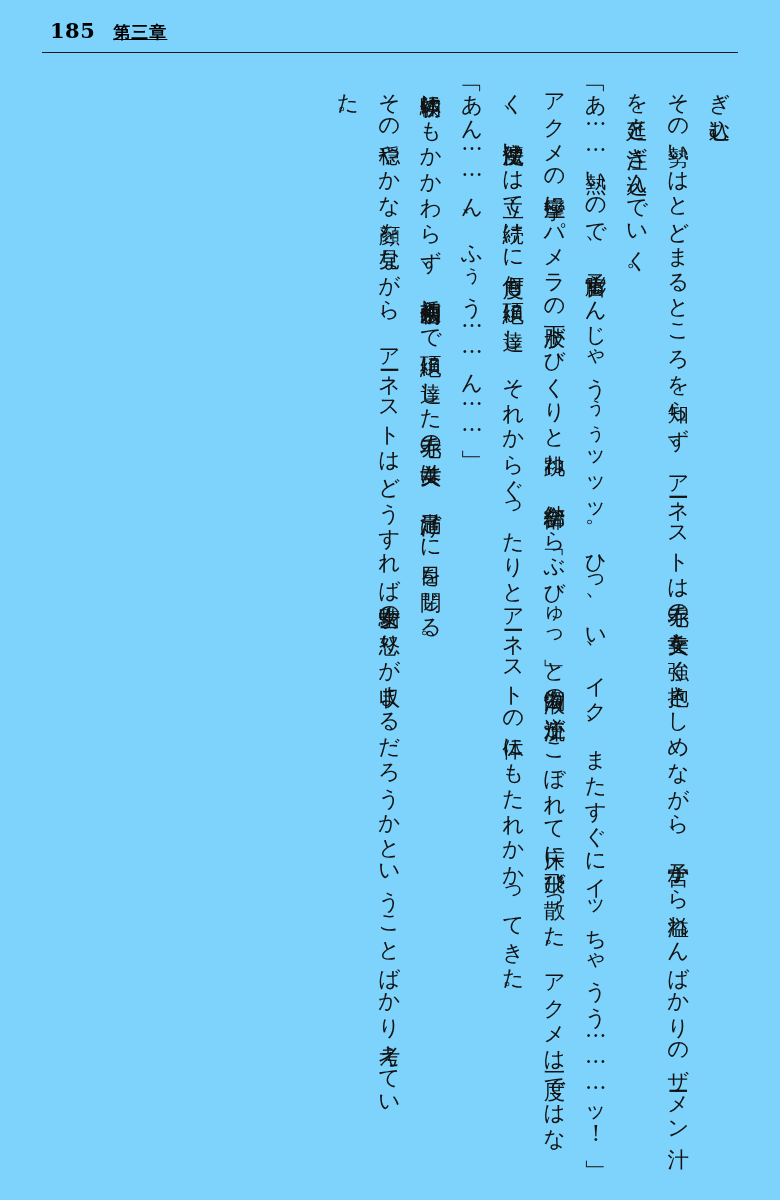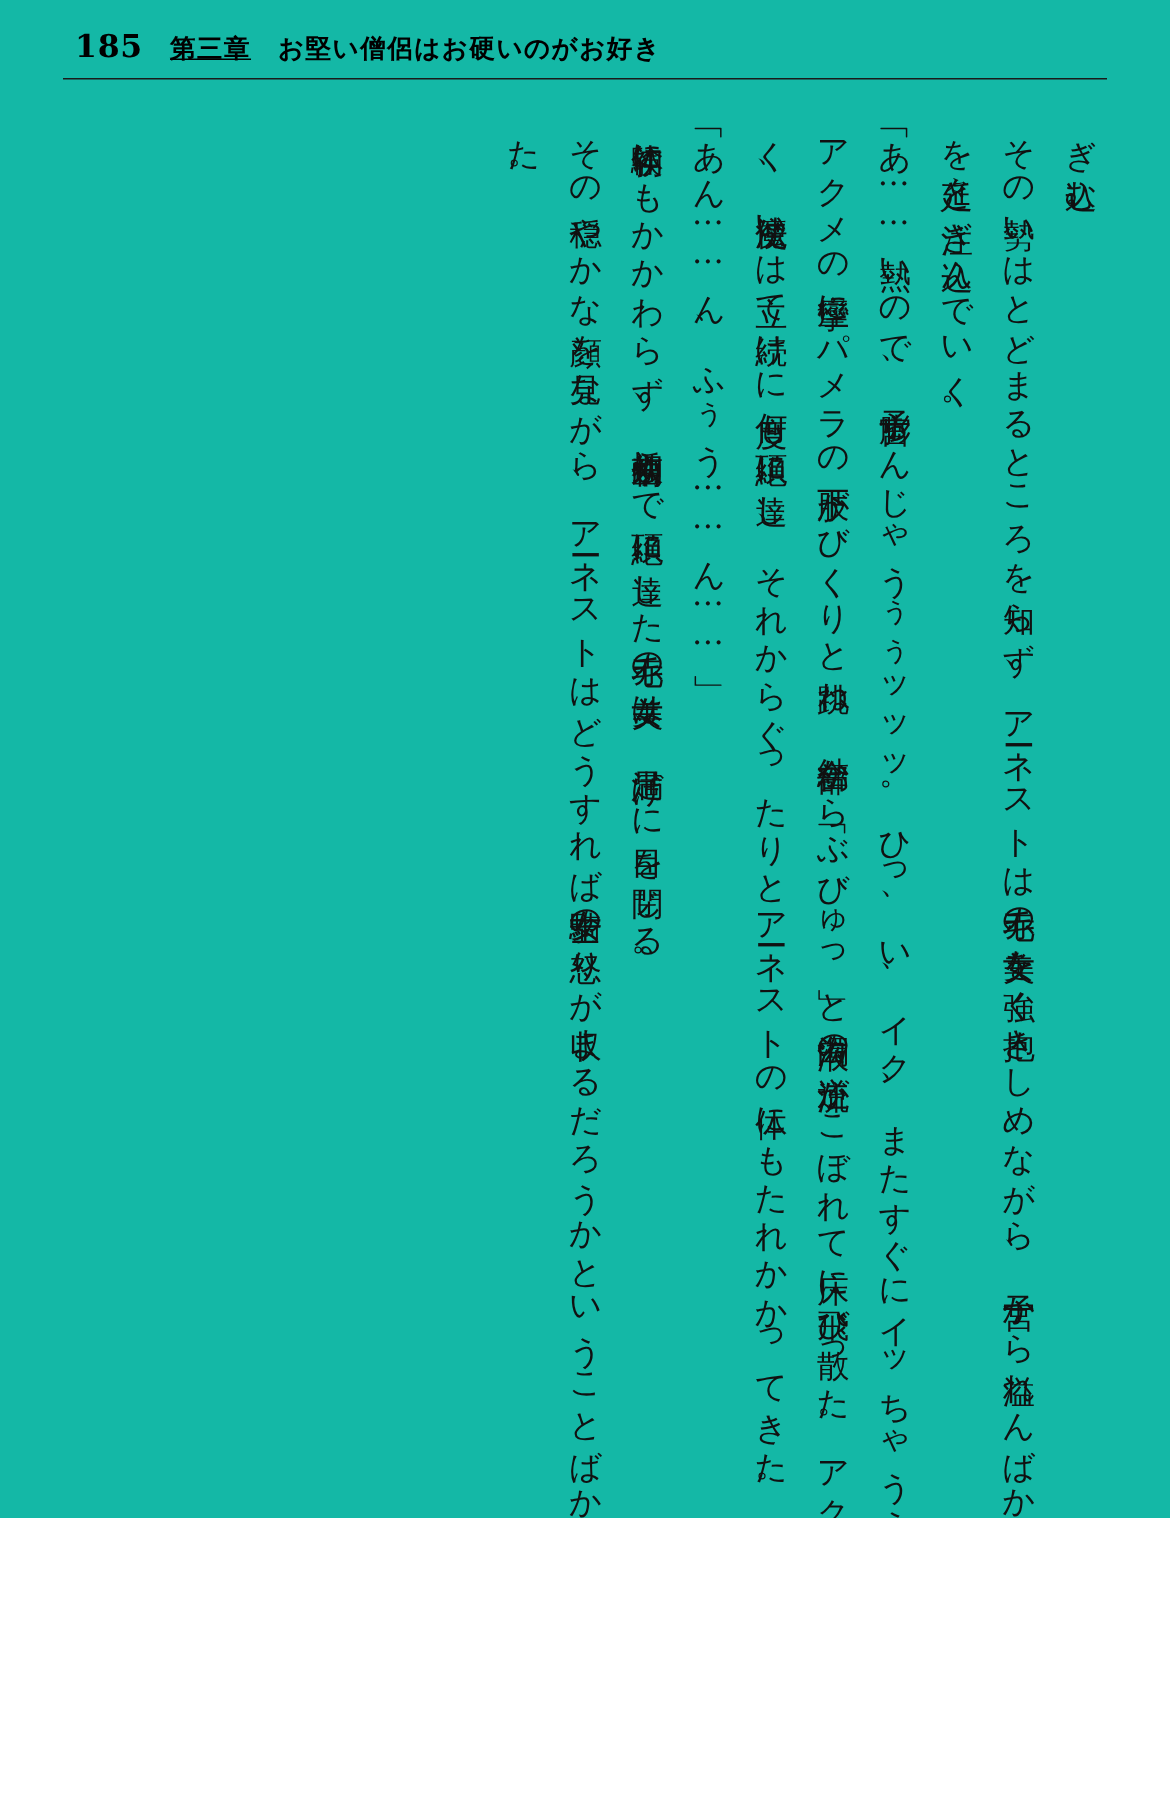--- a/index.html
+++ b/index.html
@@ -7,22 +7,22 @@
     padding: 0;
     background: #ffffff;
   }
   body {
     font-family: "DejaVu Serif", "Liberation Serif", serif;
     color: #111111;
   }
   .page {
     position: relative;
     width: 780px;
-    height: 1012px;
-    background: #14b8a6;
+    height: 1200px;
+    background: #7dd3fc;
     overflow: hidden;
     box-sizing: border-box;
   }
   
   .header {
     position: absolute;
     top: 18px;
     left: 50px;
     right: 50px;
     height: 30px;
@@ -84,21 +84,20 @@
   }
 </style>
 </head>
 <body>
 
 <div class="page">
 
   <div class="header">
     <span class="page-number">185</span>
     <span class="chapter-label">第三章</span>
-    <span class="chapter-title">お堅い僧侶はお硬いのがお好き</span>
   </div>
 
   <div class="rule"></div>
 
   <div class="body-area">
     <div class="vtext">ぎ込む。
 その勢いはとどまるところを知らず、アーネストは赤毛の美女を強く抱きしめながら、子宮から溢れんばかりのザーメン汁を延々と注ぎ込んでいく。
 「あ……熱いので、子宮膨らんじゃうぅぅッッッ。ひっ、い、イク、またすぐにイッちゃうう………ッ!」
 アクメの痙攣にパメラの下肢がびくりと跳ね、結合部から「ぶびゅっ」と白濁液の逆流がこぼれて床に飛び散った。アクメは一度ではなく、魔法使いは立て続けに何度も絶頂に達し、それからぐったりとアーネストの体にもたれかかってきた。
 「あん……ん、ふぅう……ん……」

